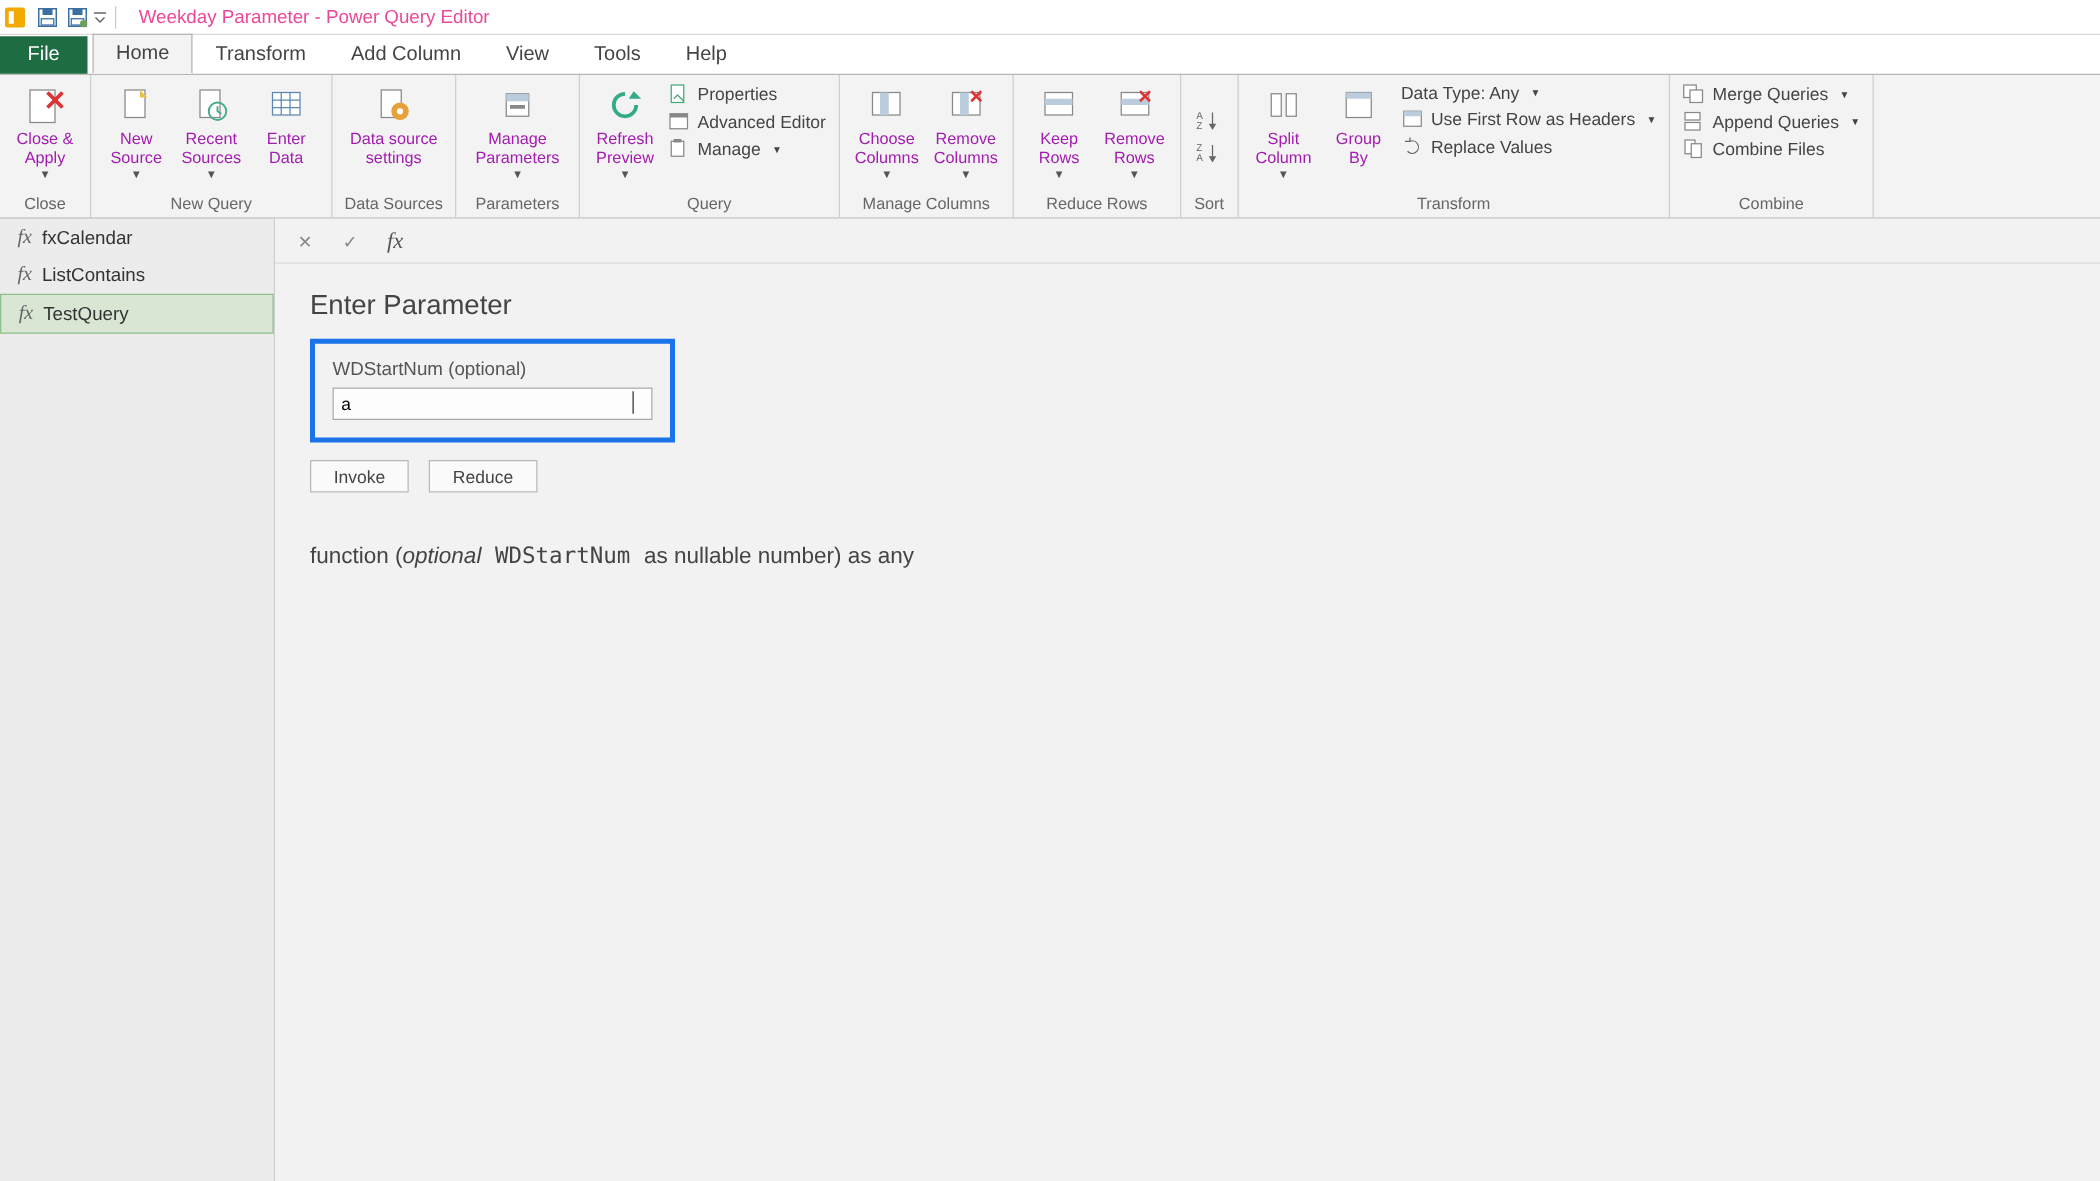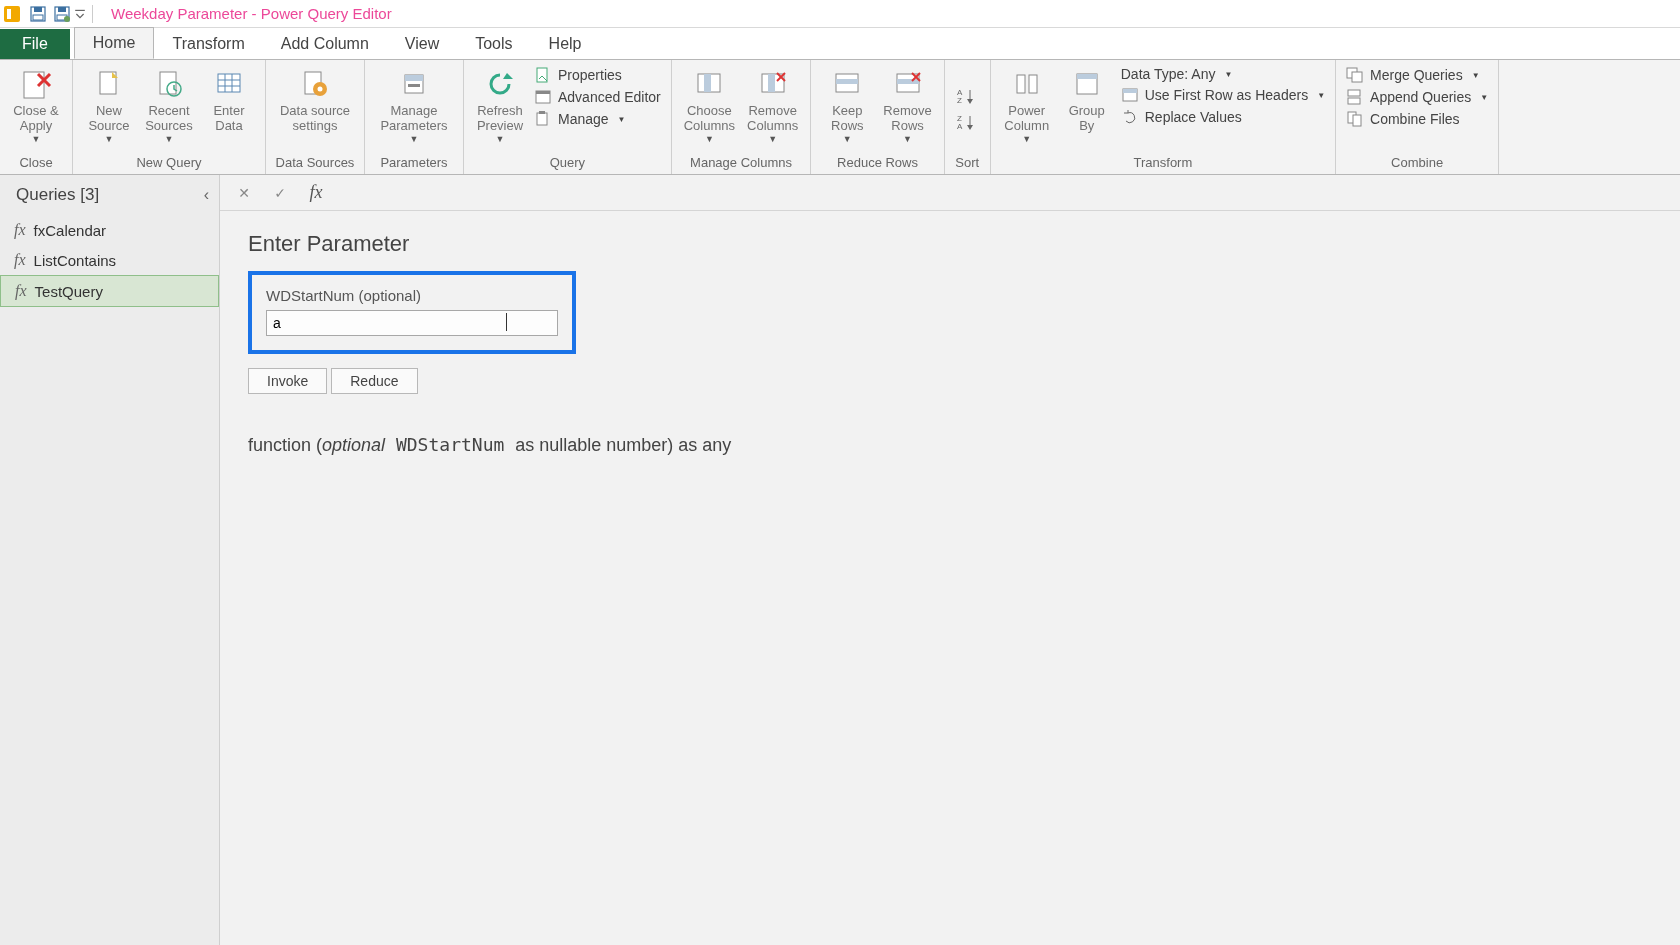--- a/index.html
+++ b/index.html
@@ -17,45 +17,45 @@
   .menutabs .tab{padding:6px 18px;font-size:16px;color:#444;cursor:pointer;}
   .menutabs .tab.file{background:#1e6c42;color:#fff;margin-right:4px;padding:6px 22px;}
   .menutabs .tab.active{background:#f3f3f3;border:1px solid #b6b6b6;border-bottom:1px solid #f3f3f3;}
   
   .ribbon{height:115px;background:#f3f3f3;border-bottom:1px solid #b6b6b6;display:flex;}
   .rgroup{border-right:1px solid #cfcfcf;display:flex;flex-direction:column;justify-content:space-between;padding:4px 6px 2px 6px;}
   .rgroup .buttons{display:flex;flex:1;}
   .rgroup .glabel{text-align:center;font-size:13px;color:#666;padding:2px 0;}
   .rbtn{display:flex;flex-direction:column;align-items:center;justify-content:flex-start;padding:2px 6px;min-width:60px;cursor:pointer;}
   .rbtn .ricon{width:36px;height:36px;display:flex;align-items:center;justify-content:center;margin-bottom:2px;}
-  .rbtn .rlabel{font-size:13px;color:#737373;text-align:center;line-height:1.15;}
+  .rbtn .rlabel{font-size:13px;color:#a21caf;text-align:center;line-height:1.15;}
   .rbtn .drop{font-size:9px;color:#555;}
   .smallcol{display:flex;flex-direction:column;justify-content:flex-start;gap:4px;padding:2px 4px;}
   .smallrow{display:flex;align-items:center;gap:6px;font-size:14px;color:#444;cursor:pointer;white-space:nowrap;}
   .smallrow .sicon{width:18px;height:18px;display:flex;align-items:center;justify-content:center;}
   
   .workspace{display:flex;height:calc(945px - 28px - 32px - 115px);}
   .sidebar{width:220px;background:#ececec;border-right:1px solid #cfcfcf;display:flex;flex-direction:column;}
   .sidebar .sbhead{display:flex;align-items:center;justify-content:space-between;padding:10px 10px 10px 16px;font-size:17px;color:#444;}
   .sidebar .collapse{font-size:16px;color:#666;cursor:pointer;}
   .qitem{display:flex;align-items:center;gap:8px;padding:6px 14px;font-size:15px;color:#333;cursor:pointer;}
   .qitem .fx{font-style:italic;font-family:"Times New Roman",serif;color:#666;font-size:16px;}
   .qitem.selected{background:#d8e6d3;border:1px solid #8fbf8a;}
   
   .main{flex:1;background:#f2f2f2;display:flex;flex-direction:column;}
   .formulabar{height:36px;background:#f2f2f2;border-bottom:1px solid #d5d5d5;display:flex;align-items:center;padding:0 6px;}
   .fbb{width:36px;height:28px;display:flex;align-items:center;justify-content:center;color:#888;cursor:pointer;}
   .formula{flex:1;height:28px;background:#fff;border:1px solid #c8c8c8;padding:3px 10px;font-size:15px;color:#333;font-family:Consolas,monospace;}
   .formula .kw{color:#2a7ab0;}
   .content{padding:20px 28px;flex:1;overflow:auto;background:#f2f2f2;}
   .content h2{font-weight:normal;font-size:22px;color:#444;margin-bottom:14px;}
-  .parambox{border:4px solid #1a73e8;padding:12px 14px 14px 14px;width:328px;background:#f2f2f2;}
+  .parambox{border:4px solid #1a73e8;padding:12px 14px 14px 14px;width:292px;background:#f2f2f2;}
   .parambox .plabel{font-size:15px;color:#555;margin-bottom:6px;}
   .parambox input{width:100%;height:26px;border:1px solid #a8a8a8;background:#fdfdfd;padding:2px 6px;font-size:14px;position:relative;}
-  .btnrow{display:flex;gap:4px;margin-top:14px;}
+  .btnrow{display:flex;gap:16px;margin-top:14px;}
   .btnrow button{padding:4px 18px;background:#fafafa;border:1px solid #b8b8b8;font-size:14px;color:#444;cursor:pointer;}
   .sig{margin-top:40px;font-size:18px;color:#444;}
   .sig .ital{font-style:italic;}
   .sig .mono{font-family:Consolas,monospace;}
   .caret{position:absolute;width:1px;height:18px;background:#333;}
 </style>
 </head>
 <body>
 
 <div class="titlebar">
@@ -323,21 +323,21 @@
 
   <div class="rgroup">
     <div class="buttons">
       <div class="rbtn">
         <div class="ricon">
             <svg width="30" height="30" viewBox="0 0 30 30">
               <rect x="5" y="6" width="8" height="18" fill="#fff" stroke="#888"></rect>
               <rect x="17" y="6" width="8" height="18" fill="#fff" stroke="#888"></rect>
             </svg>
           </div>
-        <div class="rlabel" style="white-space:pre-line">Power
+        <div class="rlabel" style="white-space:pre-line">Split
 Column</div>
         <div class="drop">▼</div>
       </div>
       <div class="rbtn">
         <div class="ricon">
             <svg width="30" height="30" viewBox="0 0 30 30">
               <rect x="5" y="5" width="20" height="20" fill="#fff" stroke="#888"></rect>
               <rect x="5" y="5" width="20" height="5" fill="#bcd"></rect>
             </svg>
           </div>
@@ -406,24 +406,20 @@
             <span>Combine Files</span>
           </div>
       </div>
     </div>
     <div class="glabel">Combine</div>
   </div>
 </div>
 
 <div class="workspace">
   <div class="sidebar">
-    <div class="sbhead">
-      <span>Queries [3]</span>
-      <span class="collapse">‹</span>
-    </div>
     <div class="qitem">
         <span class="fx">fx</span>
         <span>fxCalendar</span>
       </div>
     <div class="qitem">
         <span class="fx">fx</span>
         <span>ListContains</span>
       </div>
     <div class="qitem selected">
         <span class="fx">fx</span>

